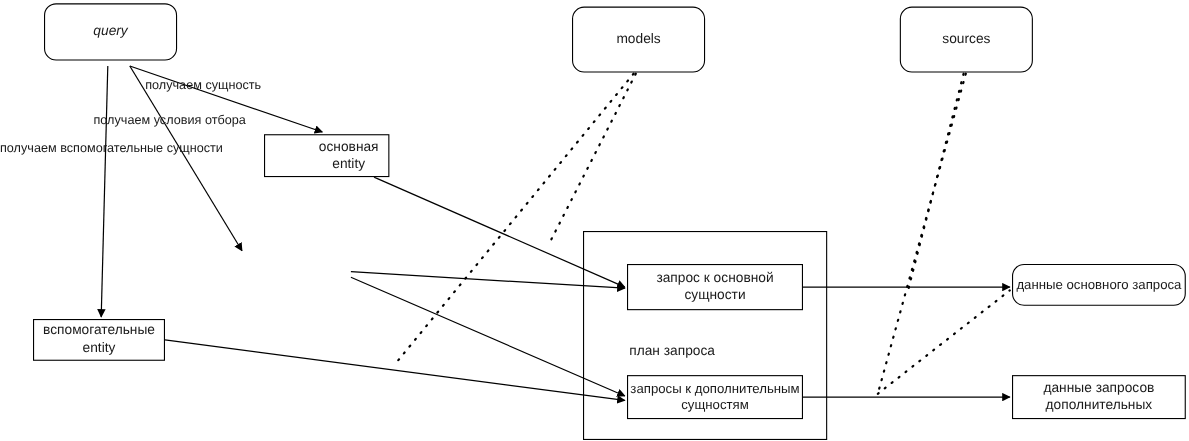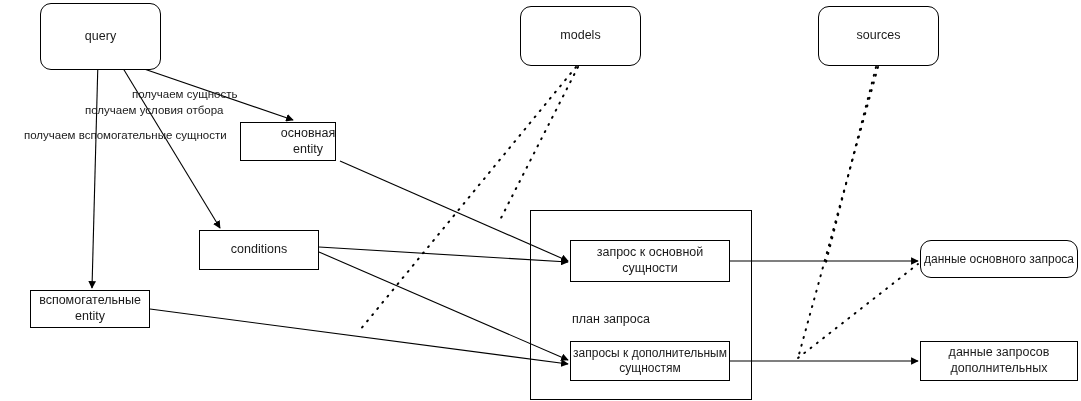--- a/index.html
+++ b/index.html
@@ -92,39 +92,36 @@
     <path d="M 730 361 L 918 361" stroke="#000000" stroke-width="1.1" fill="none" marker-end="url(#arrow)"></path>
 
     <path d="M 578 67 L 500 220" stroke="#000000" stroke-width="2" stroke-dasharray="1 7" stroke-linecap="round" fill="none"></path>
     <path d="M 576 67 L 360 330" stroke="#000000" stroke-width="2" stroke-dasharray="1 7" stroke-linecap="round" fill="none"></path>
 
     <path d="M 878 67 L 798 358" stroke="#000000" stroke-width="2" stroke-dasharray="1 7" stroke-linecap="round" fill="none"></path>
     <path d="M 876 67 L 826 262" stroke="#000000" stroke-width="2" stroke-dasharray="1 7" stroke-linecap="round" fill="none"></path>
     <path d="M 798 358 L 918 264" stroke="#000000" stroke-width="2" stroke-dasharray="1 7" stroke-linecap="round" fill="none"></path>
   </svg>
 
-  <div class="node rounded" style="left:40px;top:3px;width:121px;height:67px;">
+  <div class="node rounded" style="left:40px;top:3px;width:121px;height:52px;font-style:italic;">
     <span>query</span>
   </div>
 
   <div class="node rounded" style="left:520px;top:6px;width:121px;height:60px;">
     <span>models</span>
   </div>
 
   <div class="node rounded" style="left:818px;top:6px;width:121px;height:60px;">
     <span>sources</span>
   </div>
 
-  <div class="node" style="left:240px;top:122px;width:96px;height:39px;padding-left:40px;">
+  <div class="node" style="left:240px;top:122px;width:114px;height:39px;padding-left:40px;">
     <span>основная entity</span>
   </div>
 
-  <div class="node" style="left:199px;top:230px;width:120px;height:40px;">
-    <span>conditions</span>
-  </div>
 
   <div class="node" style="left:30px;top:290px;width:120px;height:38px;white-space:pre-line;align-items:center;">
     <span>вспомогательные
 entity</span>
   </div>
 
   <div class="node group" style="left:530px;top:210px;width:222px;height:190px;"></div>
 
   <div class="group-label" style="left:572px;top:293px;">план запроса</div>
 
@@ -140,19 +137,19 @@
 
   <div class="node" style="left:920px;top:240px;width:158px;height:38px;font-size:12px;border-radius:11px;">
     <span>данные основного запроса</span>
   </div>
 
   <div class="node" style="left:920px;top:341px;width:158px;height:40px;white-space:pre-line;">
     <span>данные запросов
 дополнительных</span>
   </div>
 
-  <div class="edge-label" style="left:132px;top:72px;margin-top:16px;">получаем  сущность</div>
+  <div class="edge-label" style="left:132px;top:72px;">получаем  сущность</div>
 
   <div class="edge-label" style="left:85px;top:104px;text-align:center;">получаем  условия отбора</div>
 
-  <div class="edge-label" style="left:0px;top:129px;padding-left:24px;">получаем  вспомогательные сущности</div>
+  <div class="edge-label" style="left:0px;top:129px;">получаем  вспомогательные сущности</div>
 
 </div>
 
 </body></html>

